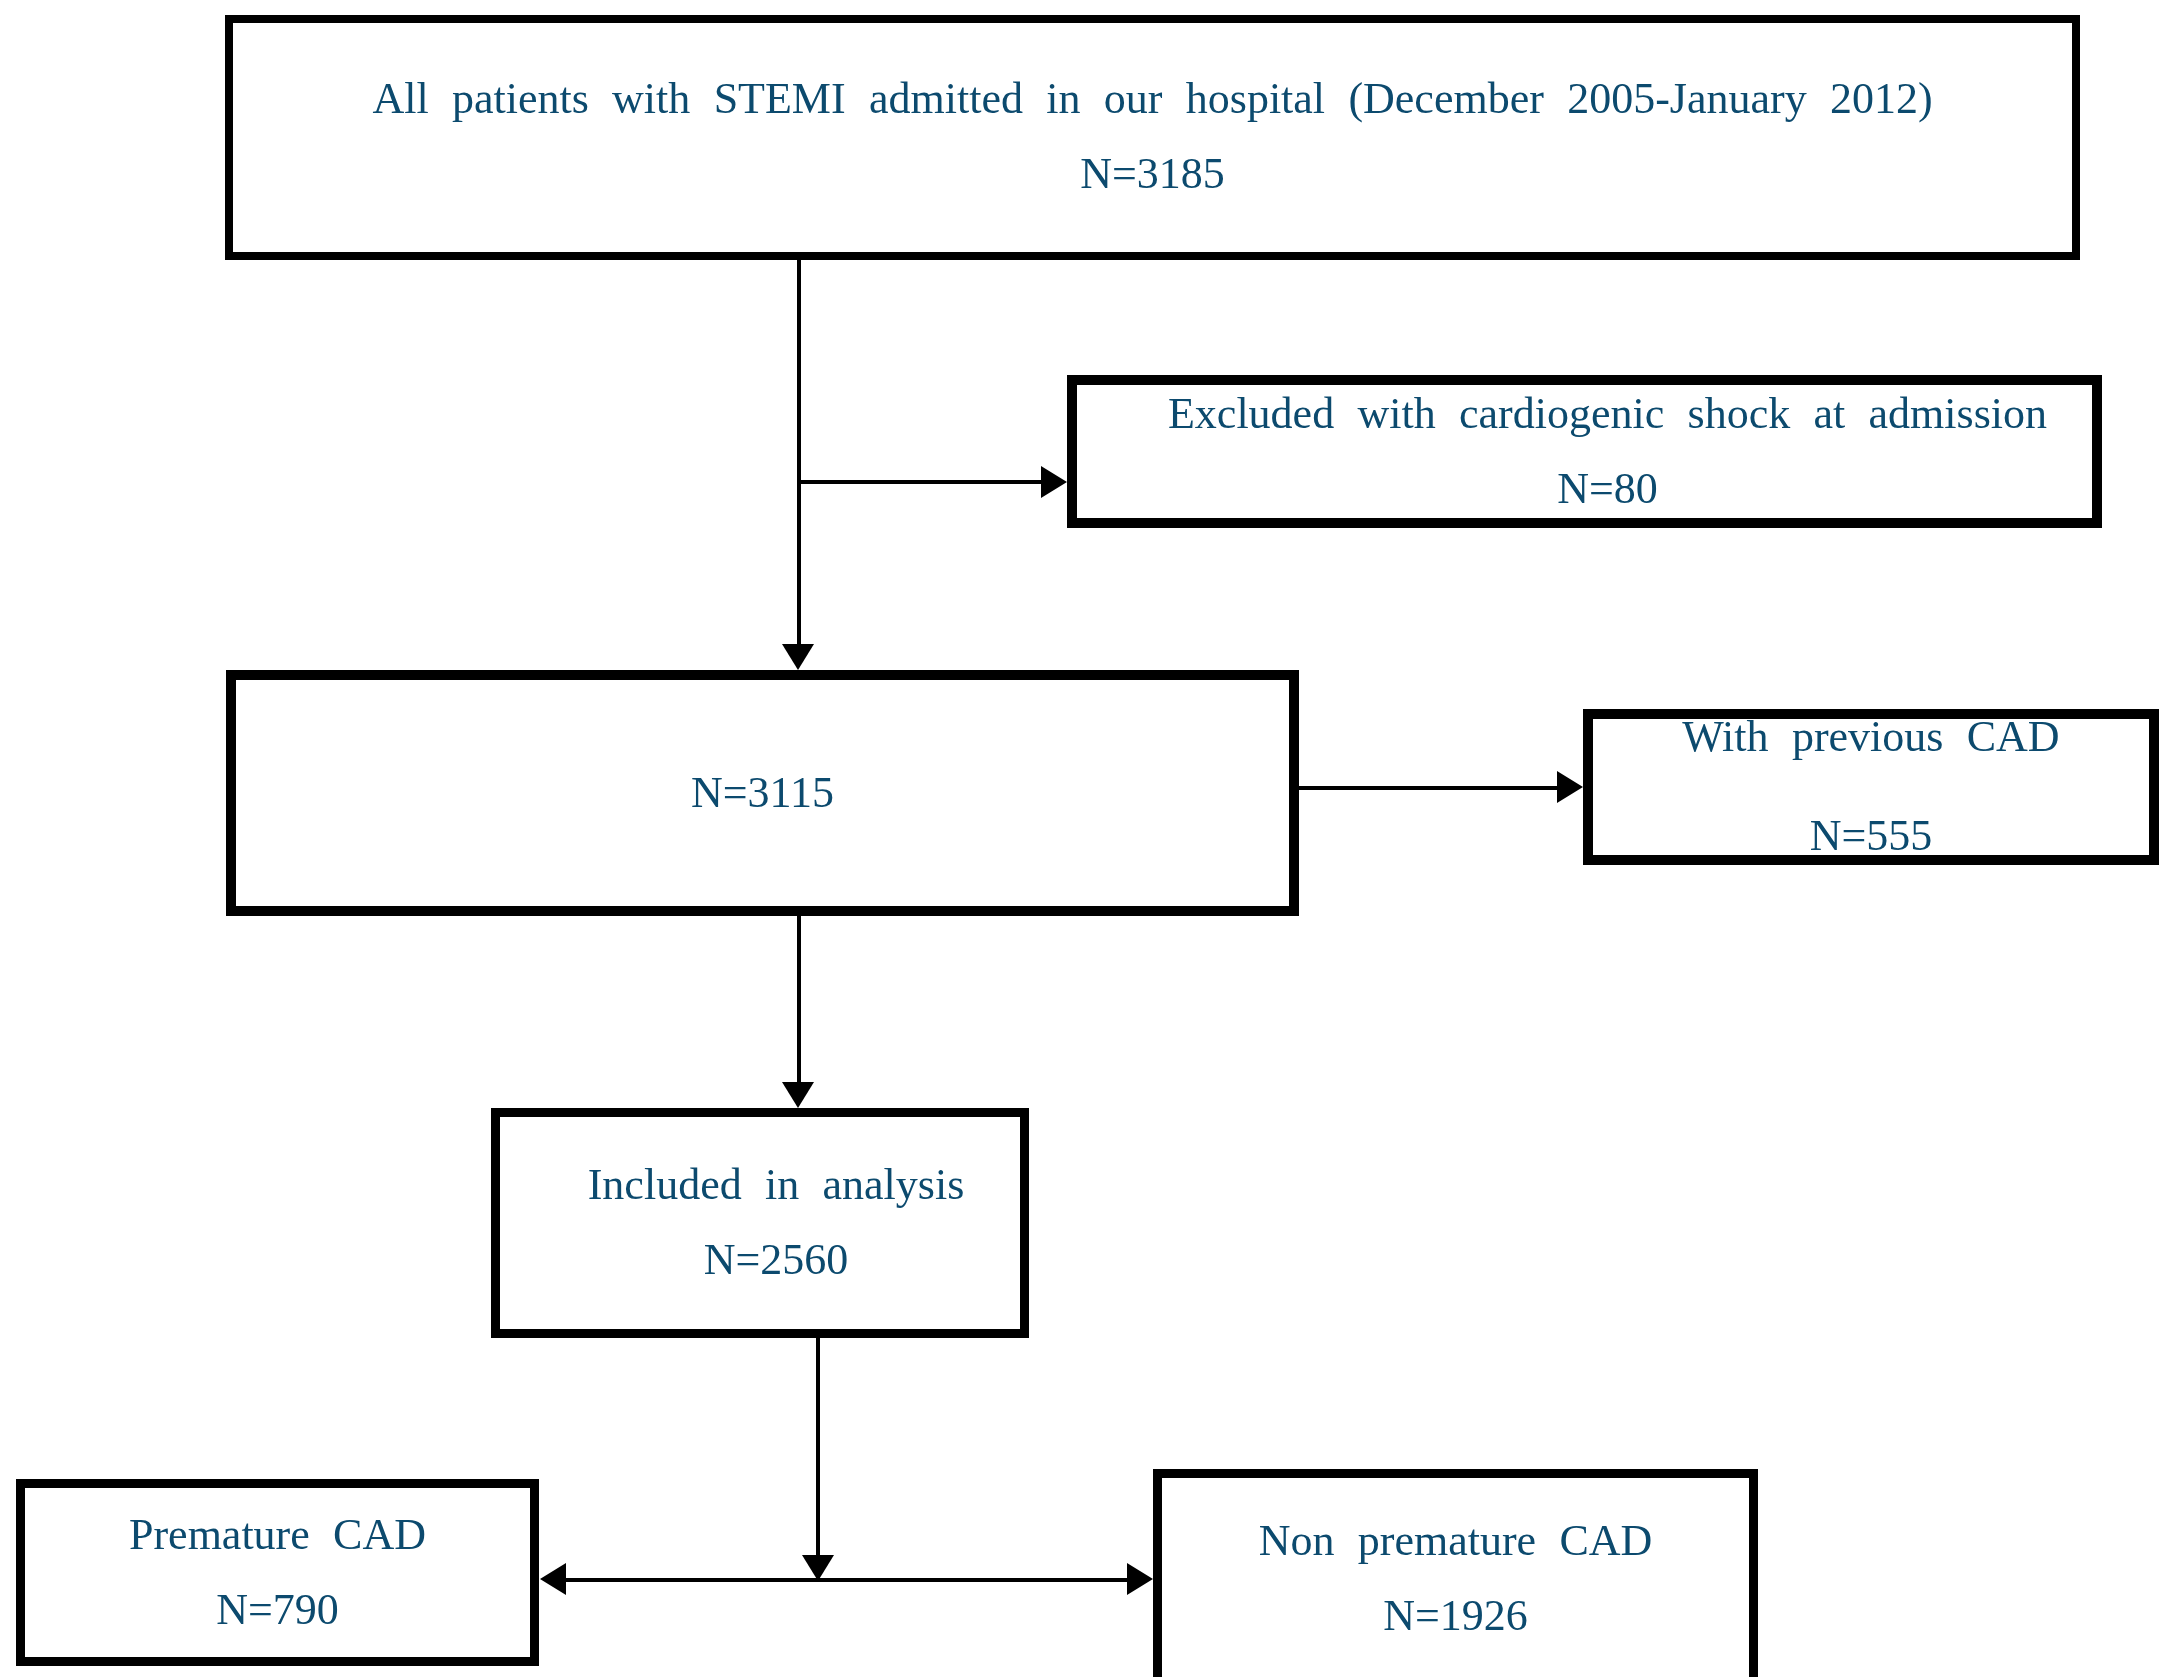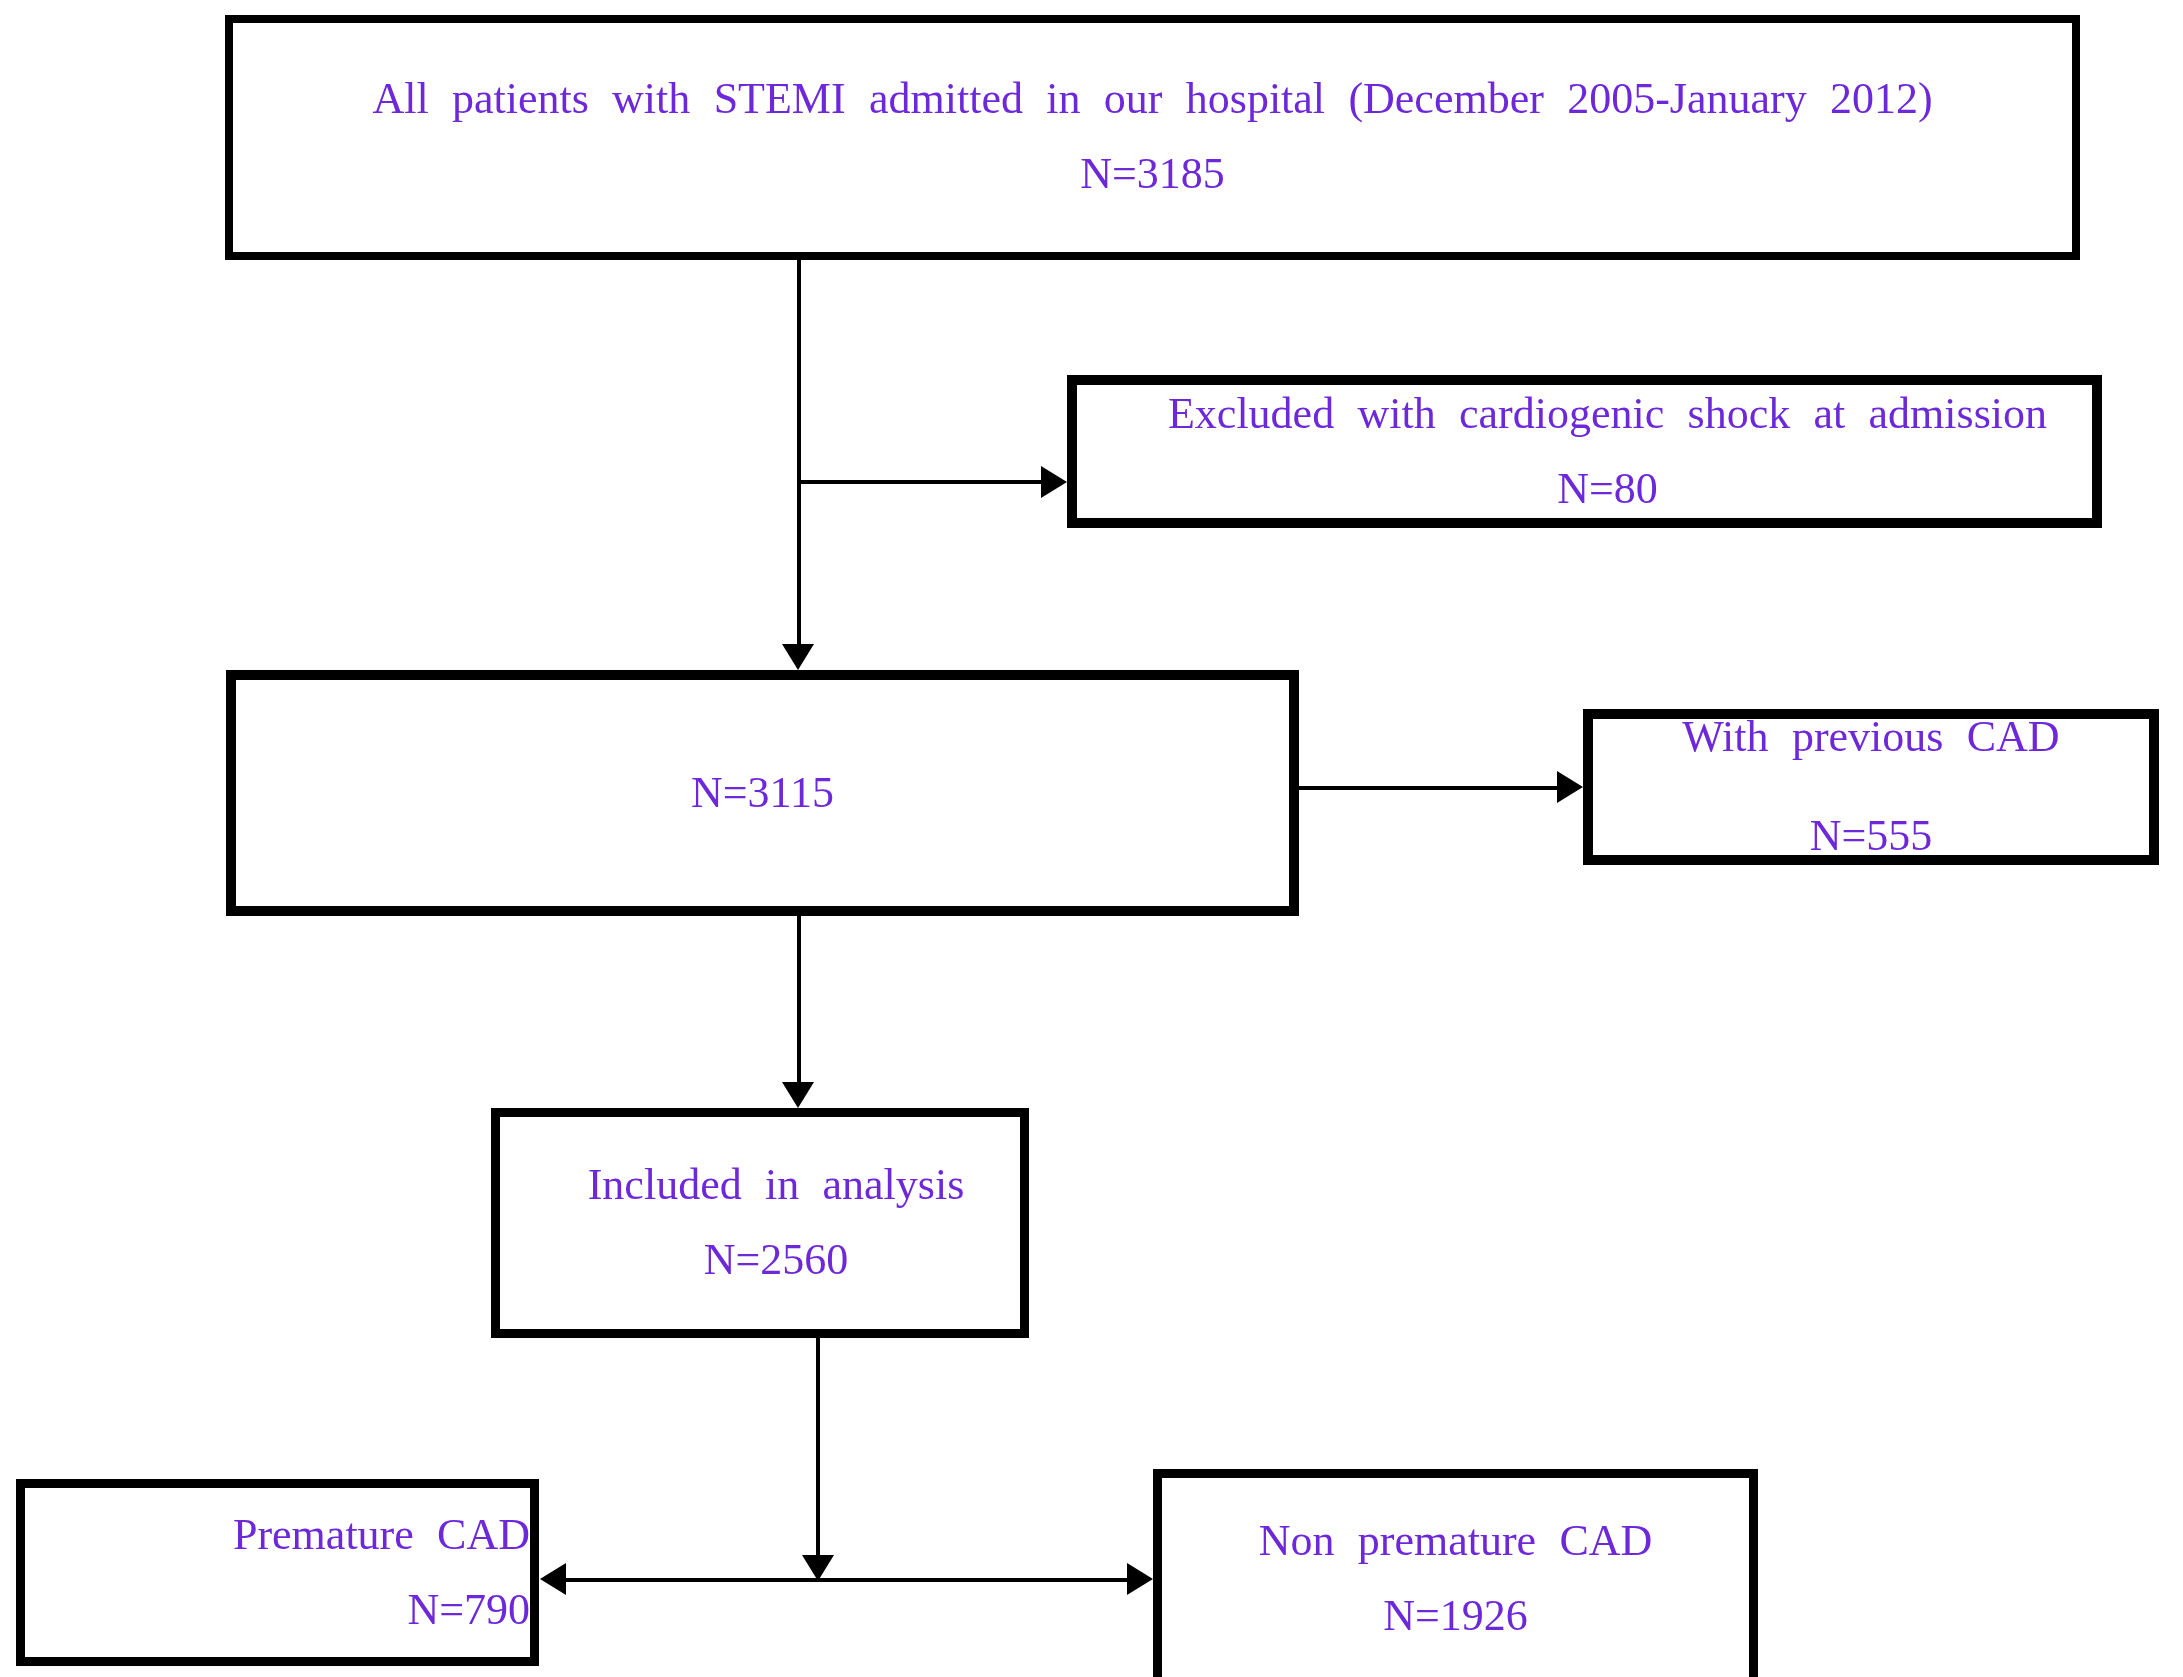--- a/index.html
+++ b/index.html
@@ -7,21 +7,21 @@
     padding: 0;
     background: #ffffff;
   }
   .canvas {
     position: relative;
     width: 2183px;
     height: 1678px;
     background: #ffffff;
     overflow: hidden;
     font-family: "Liberation Serif", "DejaVu Serif", serif;
-    color: #6d28d9;
+    color: #0c4a6e;
   }
   
   .fc-box {
     position: absolute;
     box-sizing: border-box;
     background: #ffffff;
     border: 9px solid #000000;
     display: flex;
     flex-direction: column;
     align-items: center;
@@ -31,21 +31,21 @@
     line-height: 1.7;
     word-spacing: 0.28em;
   }
   .fc-label, .fc-n { white-space: nowrap; }
 
   .b0 { left: 225px;  top: 14.6px;   width: 1855px; height: 245px; border-width: 8px; }
   .b1 { left: 1067px; top: 375px;  width: 1035px; height: 153px; border-width: 10.6px; padding-left: 46px; }
   .b2 { left: 226px;  top: 670px;  width: 1073px; height: 246px; border-width: 10.6px; }
   .b3 { left: 1583px; top: 709px;  width: 576px;  height: 156px; border-width: 10.6px; gap: 24px; }
   .b4 { left: 491px;  top: 1108px; width: 538px;  height: 230px; border-width: 9.7px; padding-left: 32px; }
-  .b5 { left: 16px;   top: 1479px; width: 523px;  height: 187px; border-width: 9.7px; align-items: flex-end; }
+  .b5 { left: 16px;   top: 1479px; width: 523px;  height: 187px; border-width: 9.7px; }
   .b6 { left: 1153px; top: 1469px; width: 605px;  height: 220px; border-width: 9px; }
 
   
   .ln {
     position: absolute;
     background: #000000;
   }
   .ln-v-top-register   { left: 797px;  top: 260px;  width: 4px;   height: 386px; }
   .ln-h-branch-excl    { left: 799px;  top: 480px;  width: 255px; height: 4px;  }
   .ln-h-reg-prevcad    { left: 1299px; top: 786px;  width: 258px; height: 4px;  }

